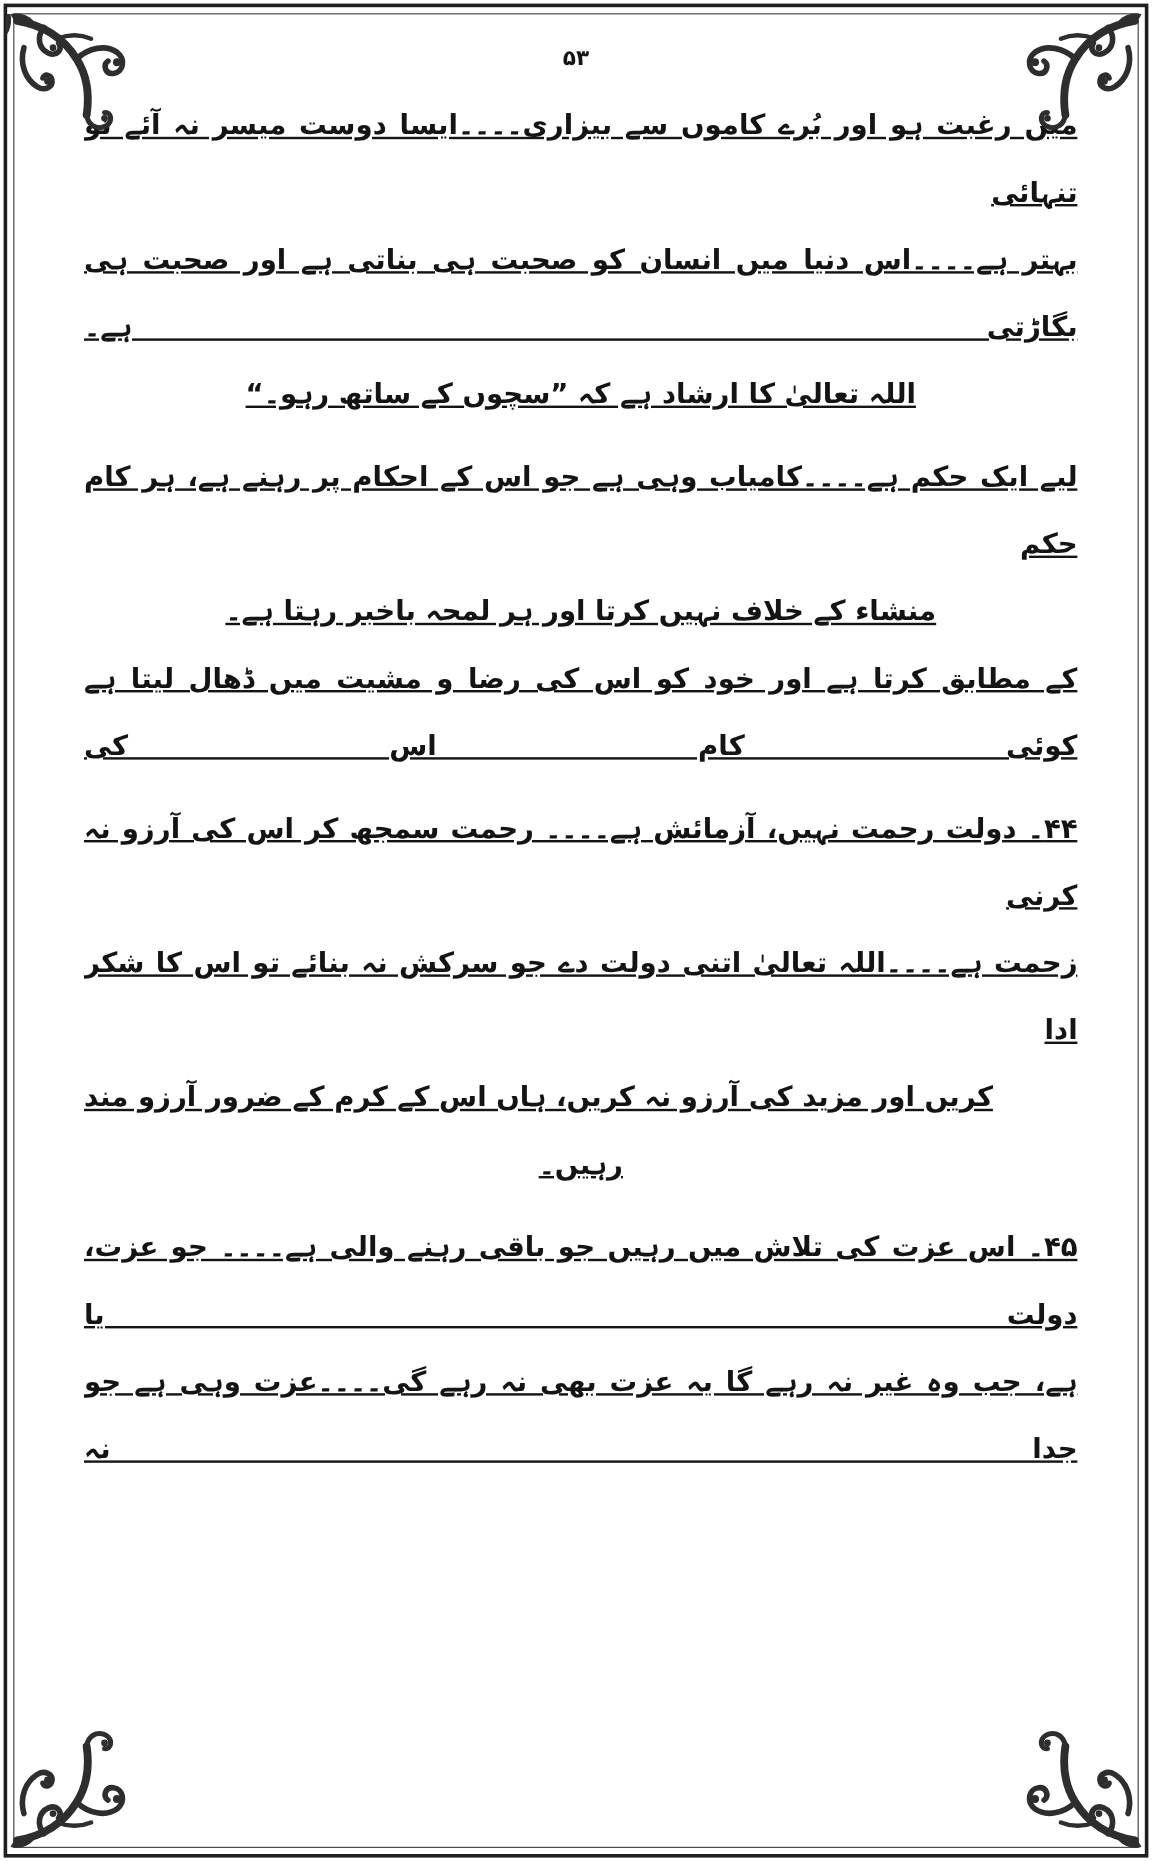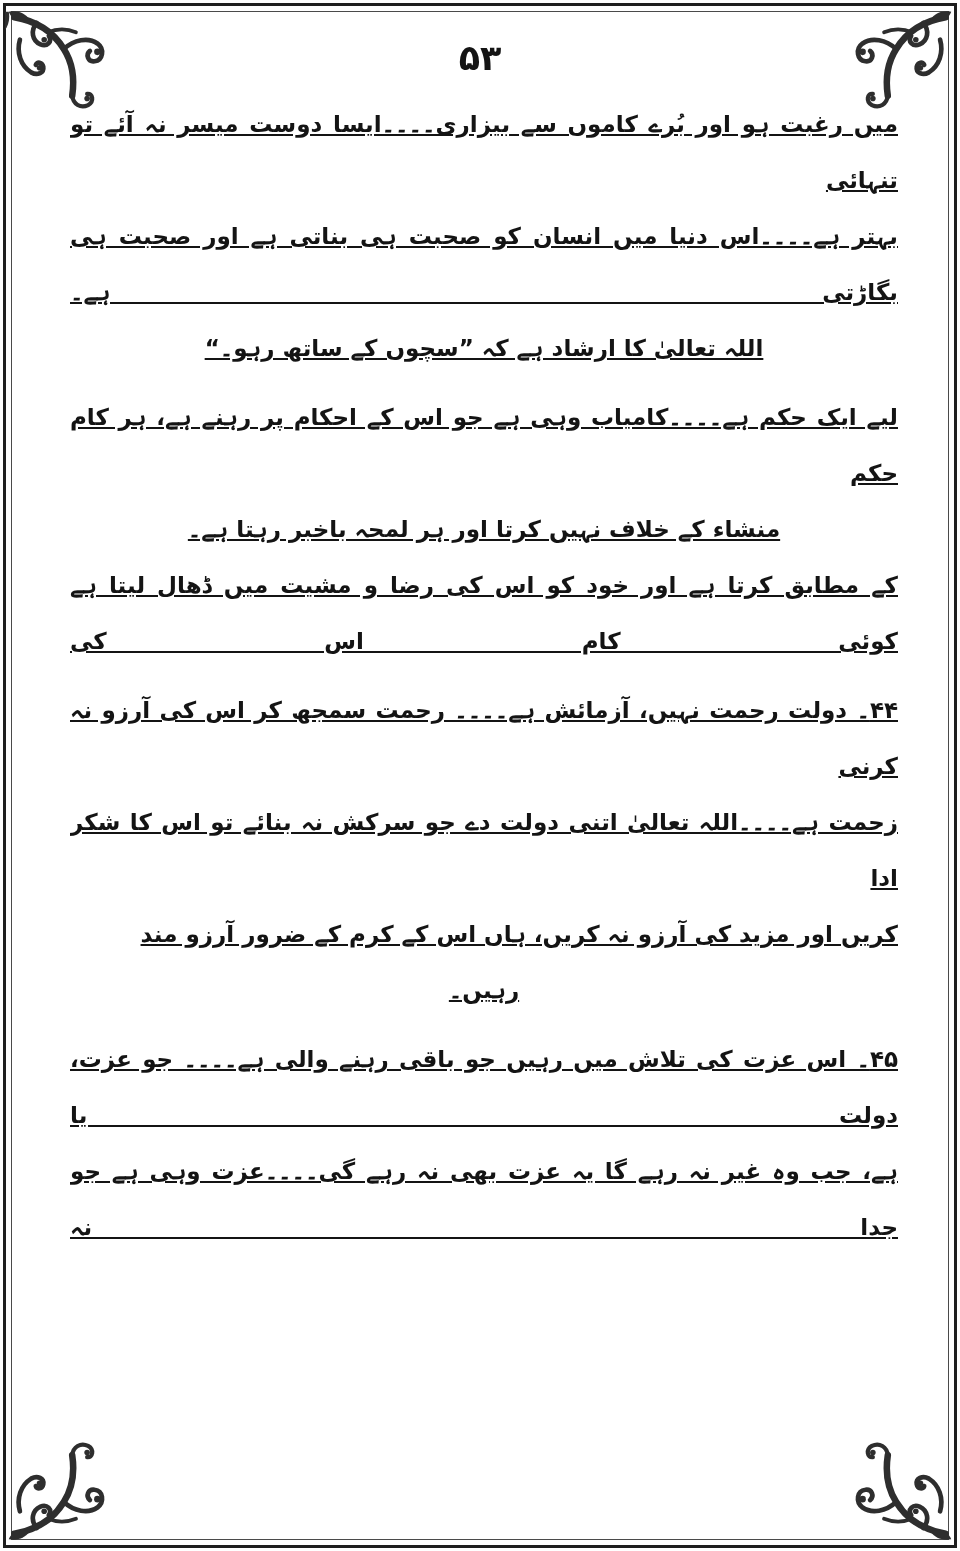--- a/index.html
+++ b/index.html
@@ -29,42 +29,42 @@
     width:112px;
     height:112px;
   }
   .orn.tl{top:8px;left:5px;}
   .orn.tr{top:8px;right:5px;transform:scaleX(-1);}
   .orn.bl{bottom:8px;left:5px;transform:scaleY(-1);}
   .orn.br{bottom:8px;right:5px;transform:scale(-1,-1);}
   .page-number{
     margin-top:38px;
     text-align:center;
-    font-size:35px;
+    font-size:18px;
     font-weight:700;
     letter-spacing:2px;
   }
   .content{
     direction:rtl;
     padding:18px 62px 0 70px;
   }
   .para{margin:0 0 13px 0;text-decoration:underline;}
   .line{
     font-size:23px;
     font-weight:700;
     line-height:56px;
     white-space:normal;
     overflow:hidden;
   }
   .line.j{
     text-align:justify;
     text-align-last:justify;
   }
   .line.c{
-    text-align:right;
+    text-align:left;
     text-align-last:center;
   }
 </style>
 </head>
 <body>
 
 <div class="page">
 
   <div class="border-outer"></div>
   <div class="border-inner"></div>

